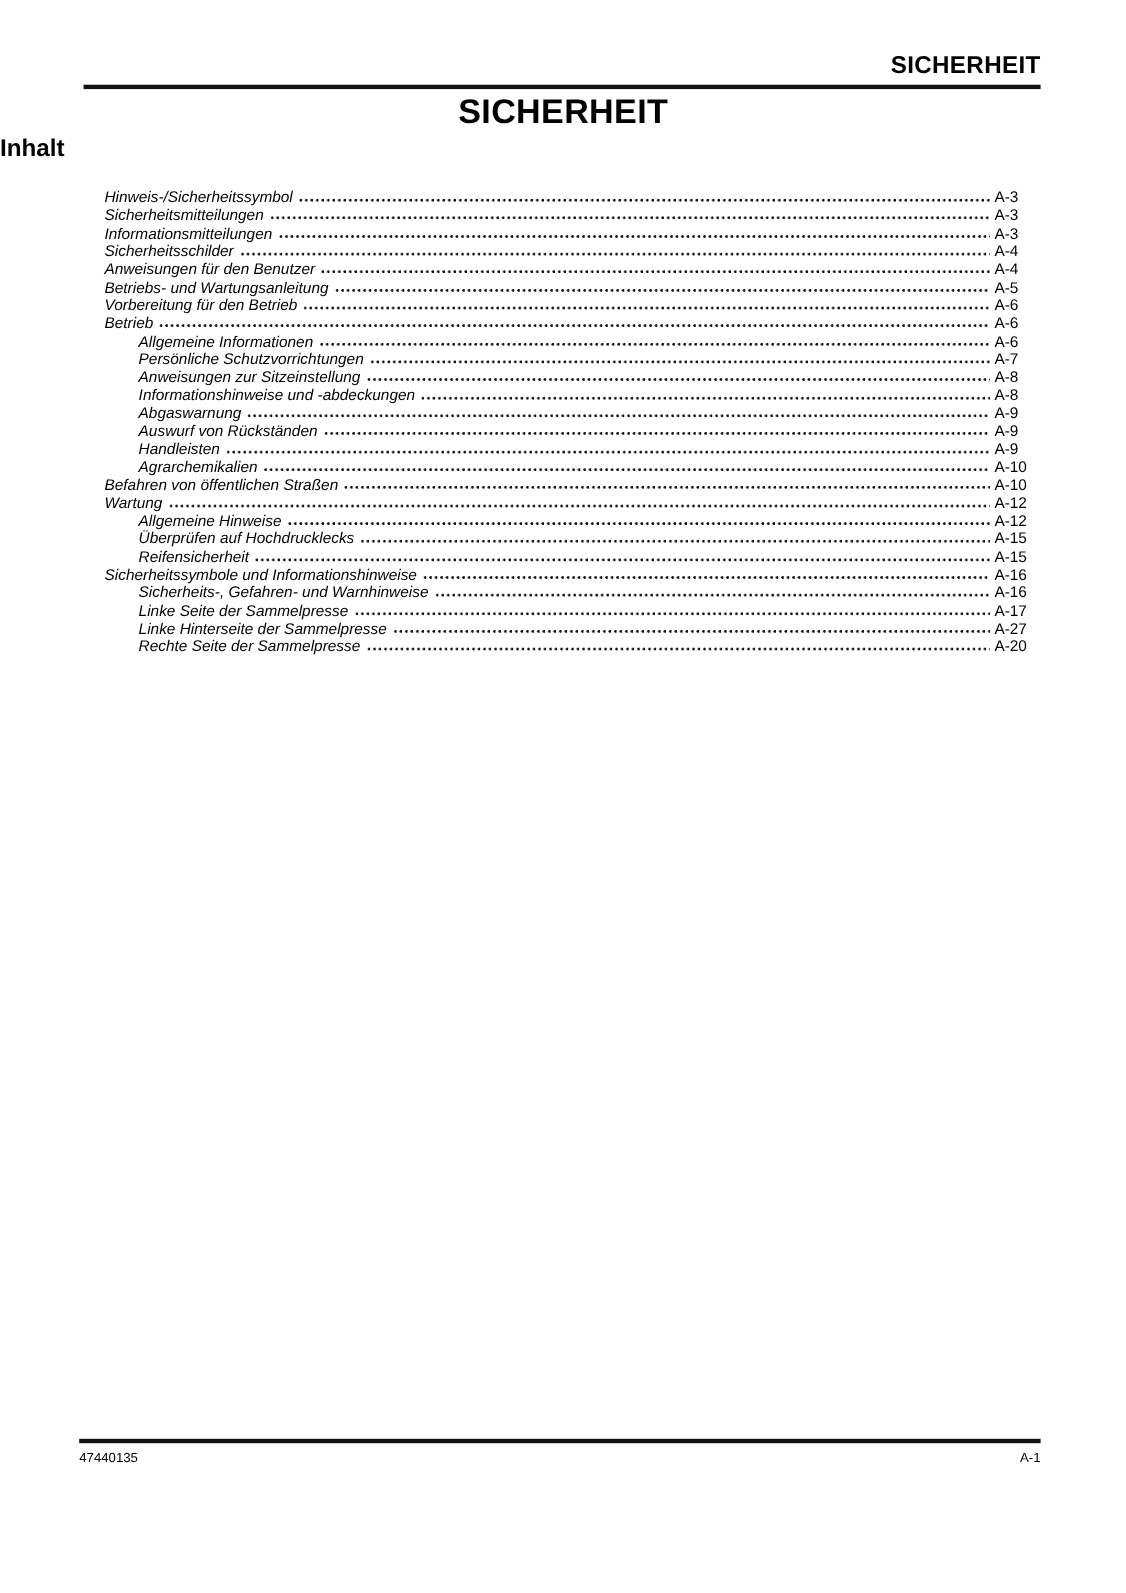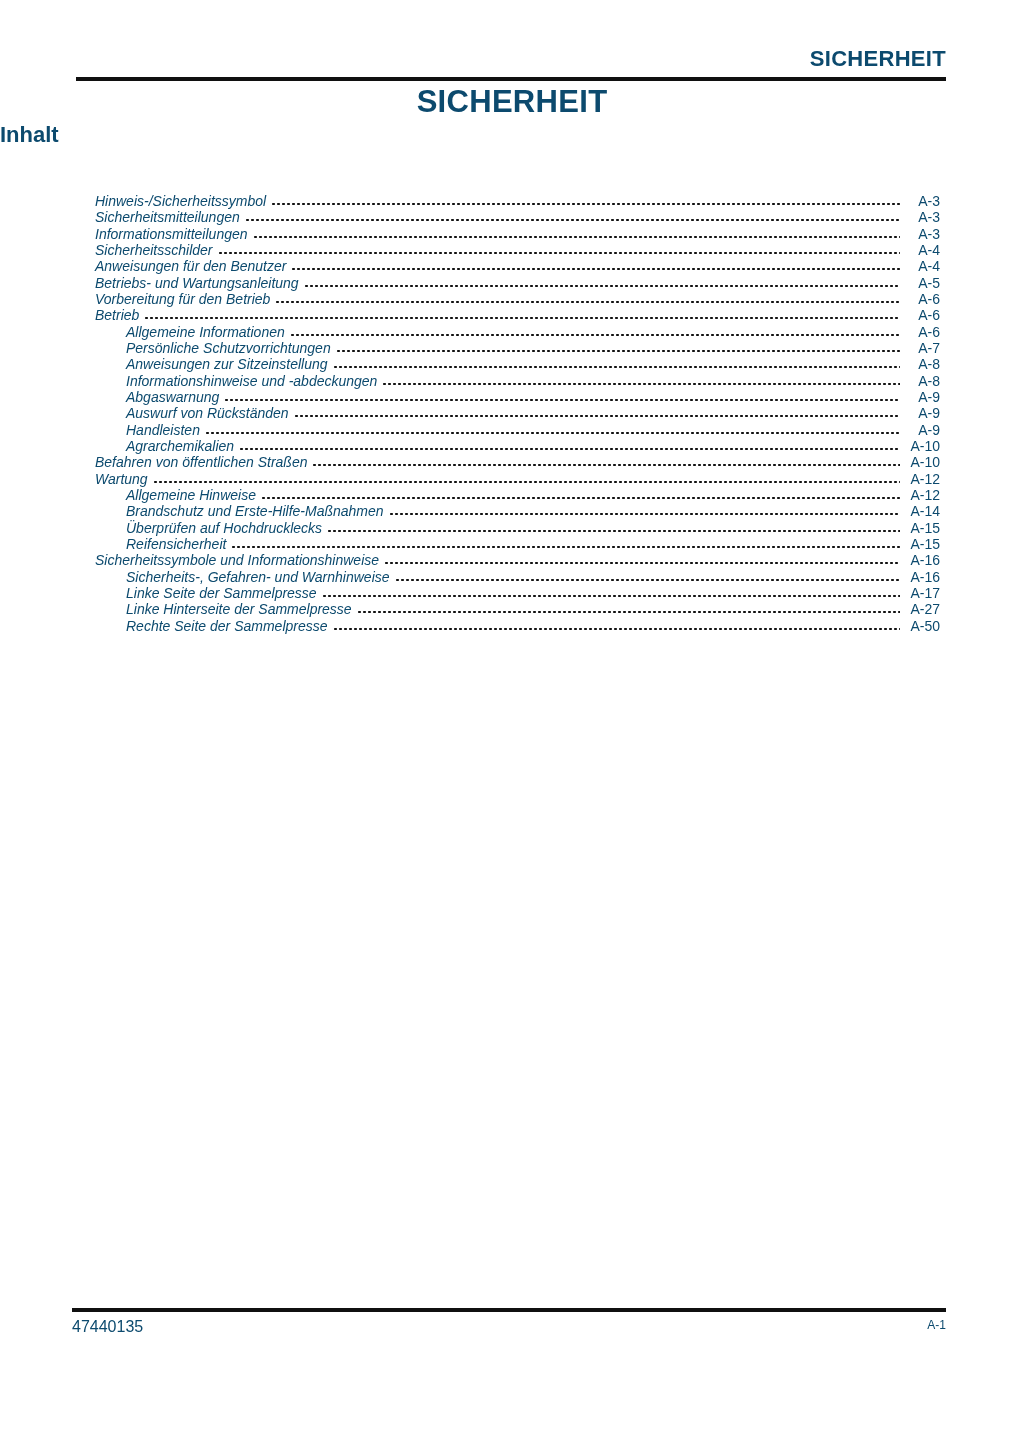--- a/index.html
+++ b/index.html
@@ -5,21 +5,21 @@
   html, body {
     margin: 0;
     padding: 0;
     background: #ffffff;
   }
   .page {
     position: relative;
     width: 1024px;
     height: 1357px;
     background: #ffffff;
-    color: #0c4a6e;
+    color: #000000;
     font-family: "Liberation Sans", sans-serif;
     overflow: hidden;
     box-sizing: border-box;
   }
   .running-head {
     position: absolute;
     left: 76px;
     right: 78px;
     top: 46px;
     text-align: right;
@@ -78,37 +78,36 @@
     flex: 1;
     height: 4px;
     margin: 0 4px 0 6px;
     background-image: radial-gradient(circle at 1.5px 2px, #111 1.05px, transparent 1.45px);
     background-size: 5px 4px;
     background-repeat: repeat-x;
     background-position: left bottom;
   }
   .toc-page {
     min-width: 36px;
-    text-align: right;
+    text-align: left;
     white-space: nowrap;
-    margin-top: 22px;
   }
   .foot-rule {
     position: absolute;
     left: 72px;
     right: 78px;
     top: 1308px;
     height: 4px;
     background: #101010;
   }
   .footer-left {
     position: absolute;
     left: 72px;
     top: 1318px;
-    font-size: 16px;
+    font-size: 12px;
   }
   .footer-right {
     position: absolute;
     right: 78px;
     top: 1318px;
     font-size: 12px;
   }
 </style>
 </head>
 <body>
@@ -231,25 +230,20 @@
     <span class="leader"></span>
     <span class="toc-page">A-12</span>
   </div>
 
   <div class="toc-row level-1">
     <span class="toc-label">Allgemeine Hinweise</span>
     <span class="leader"></span>
     <span class="toc-page">A-12</span>
   </div>
 
-  <div class="toc-row level-1">
-    <span class="toc-label">Brandschutz und Erste-Hilfe-Maßnahmen</span>
-    <span class="leader"></span>
-    <span class="toc-page">A-14</span>
-  </div>
 
   <div class="toc-row level-1">
     <span class="toc-label">Überprüfen auf Hochdrucklecks</span>
     <span class="leader"></span>
     <span class="toc-page">A-15</span>
   </div>
 
   <div class="toc-row level-1">
     <span class="toc-label">Reifensicherheit</span>
     <span class="leader"></span>
@@ -277,21 +271,21 @@
 
   <div class="toc-row level-1">
     <span class="toc-label">Linke Hinterseite der Sammelpresse</span>
     <span class="leader"></span>
     <span class="toc-page">A-27</span>
   </div>
 
   <div class="toc-row level-1">
     <span class="toc-label">Rechte Seite der Sammelpresse</span>
     <span class="leader"></span>
-    <span class="toc-page">A-50</span>
+    <span class="toc-page">A-20</span>
   </div>
 </div>
 
   <div class="foot-rule"></div>
 
   <div class="footer-left">47440135</div>
 
   <div class="footer-right">A-1</div>
 
 </div>

